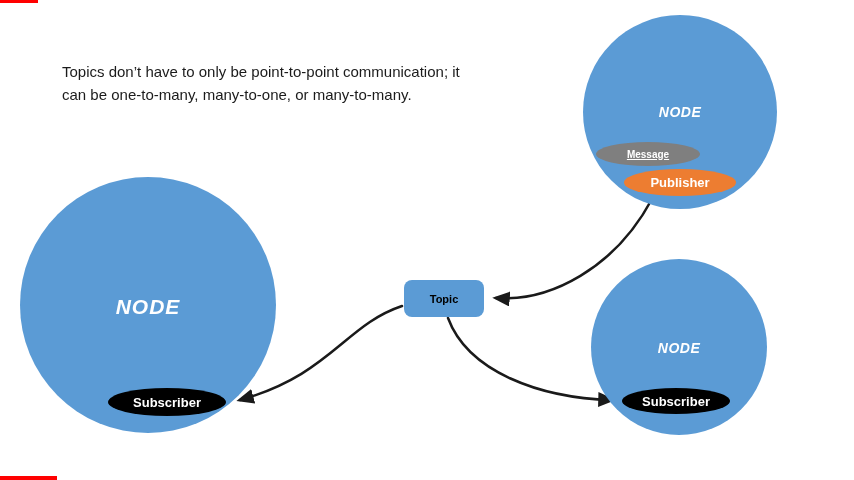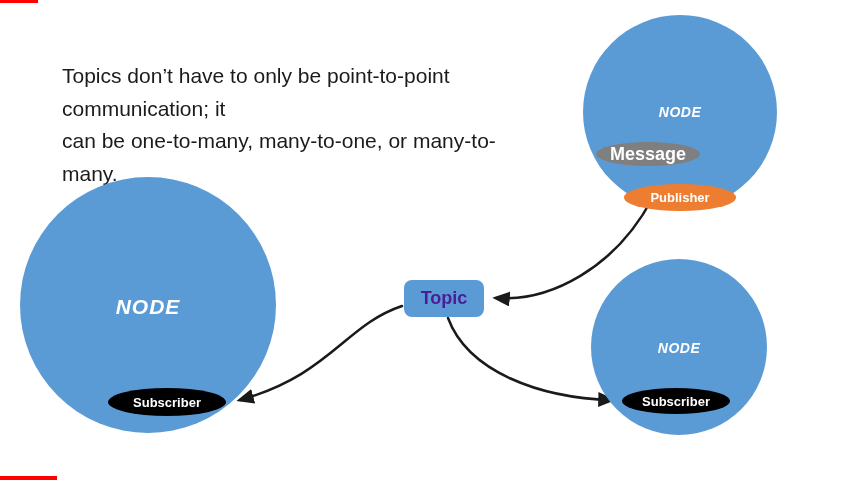--- a/index.html
+++ b/index.html
@@ -10,21 +10,21 @@
     background: #ffffff;
     overflow: hidden;
     font-family: "Liberation Sans", sans-serif;
   }
 
   .caption {
     position: absolute;
     left: 62px;
     top: 60px;
     width: 440px;
-    font-size: 21px;
+    font-size: 15px;
     line-height: 1.55;
     color: #1b1b1b;
     white-space: pre-line;
   }
 
   .node-circle {
     position: absolute;
     border-radius: 50%;
     background: #5B9BD5;
   }
@@ -51,42 +51,42 @@
     position: absolute;
     border-radius: 50%;
     display: flex;
     align-items: center;
     justify-content: center;
     color: #ffffff;
     font-weight: bold;
     font-size: 13px;
   }
   .badge-green  { background: #000000; }
-  .badge-gray   { background: #7F7F7F; font-size: 18px; }
+  .badge-gray   { background: #7F7F7F; font-size: 10px; text-decoration: underline; }
   .badge-orange { background: #ED7D31; }
 
   .badge-sub-left     { left: 108px; top: 388px; width: 118px; height: 28px; }
   .badge-message      { left: 596px; top: 142px; width: 104px; height: 24px; }
-  .badge-publisher    { left: 624px; top: 184px; width: 112px; height: 27px; text-align: right; }
+  .badge-publisher    { left: 624px; top: 169px; width: 112px; height: 27px; text-align: right; }
   .badge-sub-right    { left: 622px; top: 388px; width: 108px; height: 26px; }
 
   .topic-box {
     position: absolute;
     left: 404px;
     top: 280px;
     width: 80px;
     height: 37px;
     background: #5B9BD5;
     border-radius: 8px;
     display: flex;
     align-items: center;
     justify-content: center;
-    color: #4c1d95;
+    color: #000000;
     font-weight: bold;
-    font-size: 18px;
+    font-size: 11px;
   }
 
   .arrows-overlay {
     position: absolute;
     left: 0;
     top: 0;
     width: 854px;
     height: 480px;
     pointer-events: none;
   }

